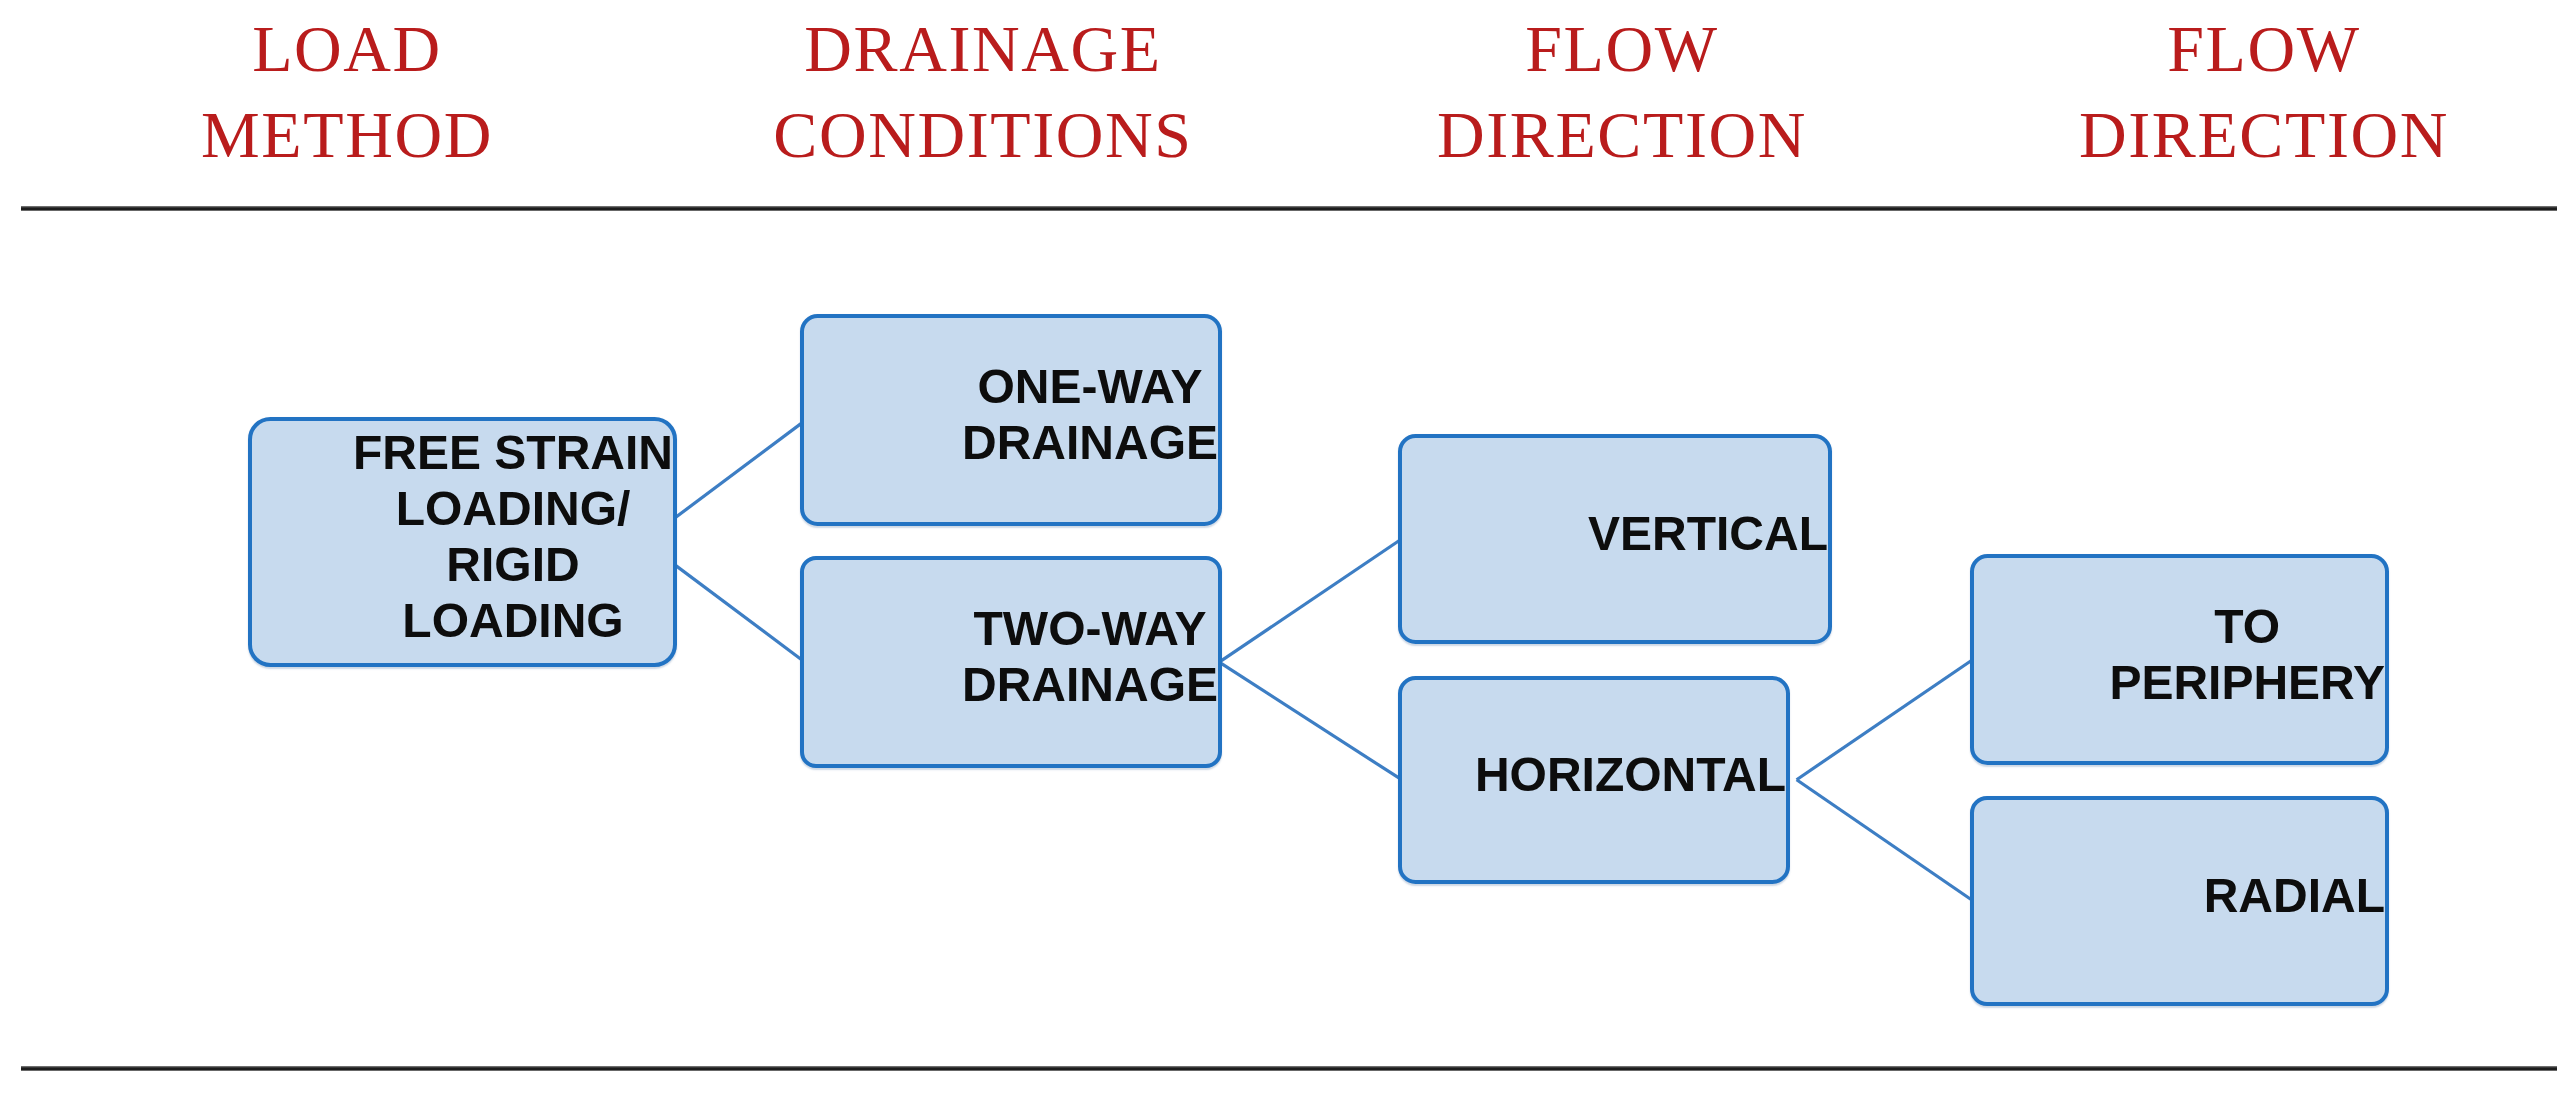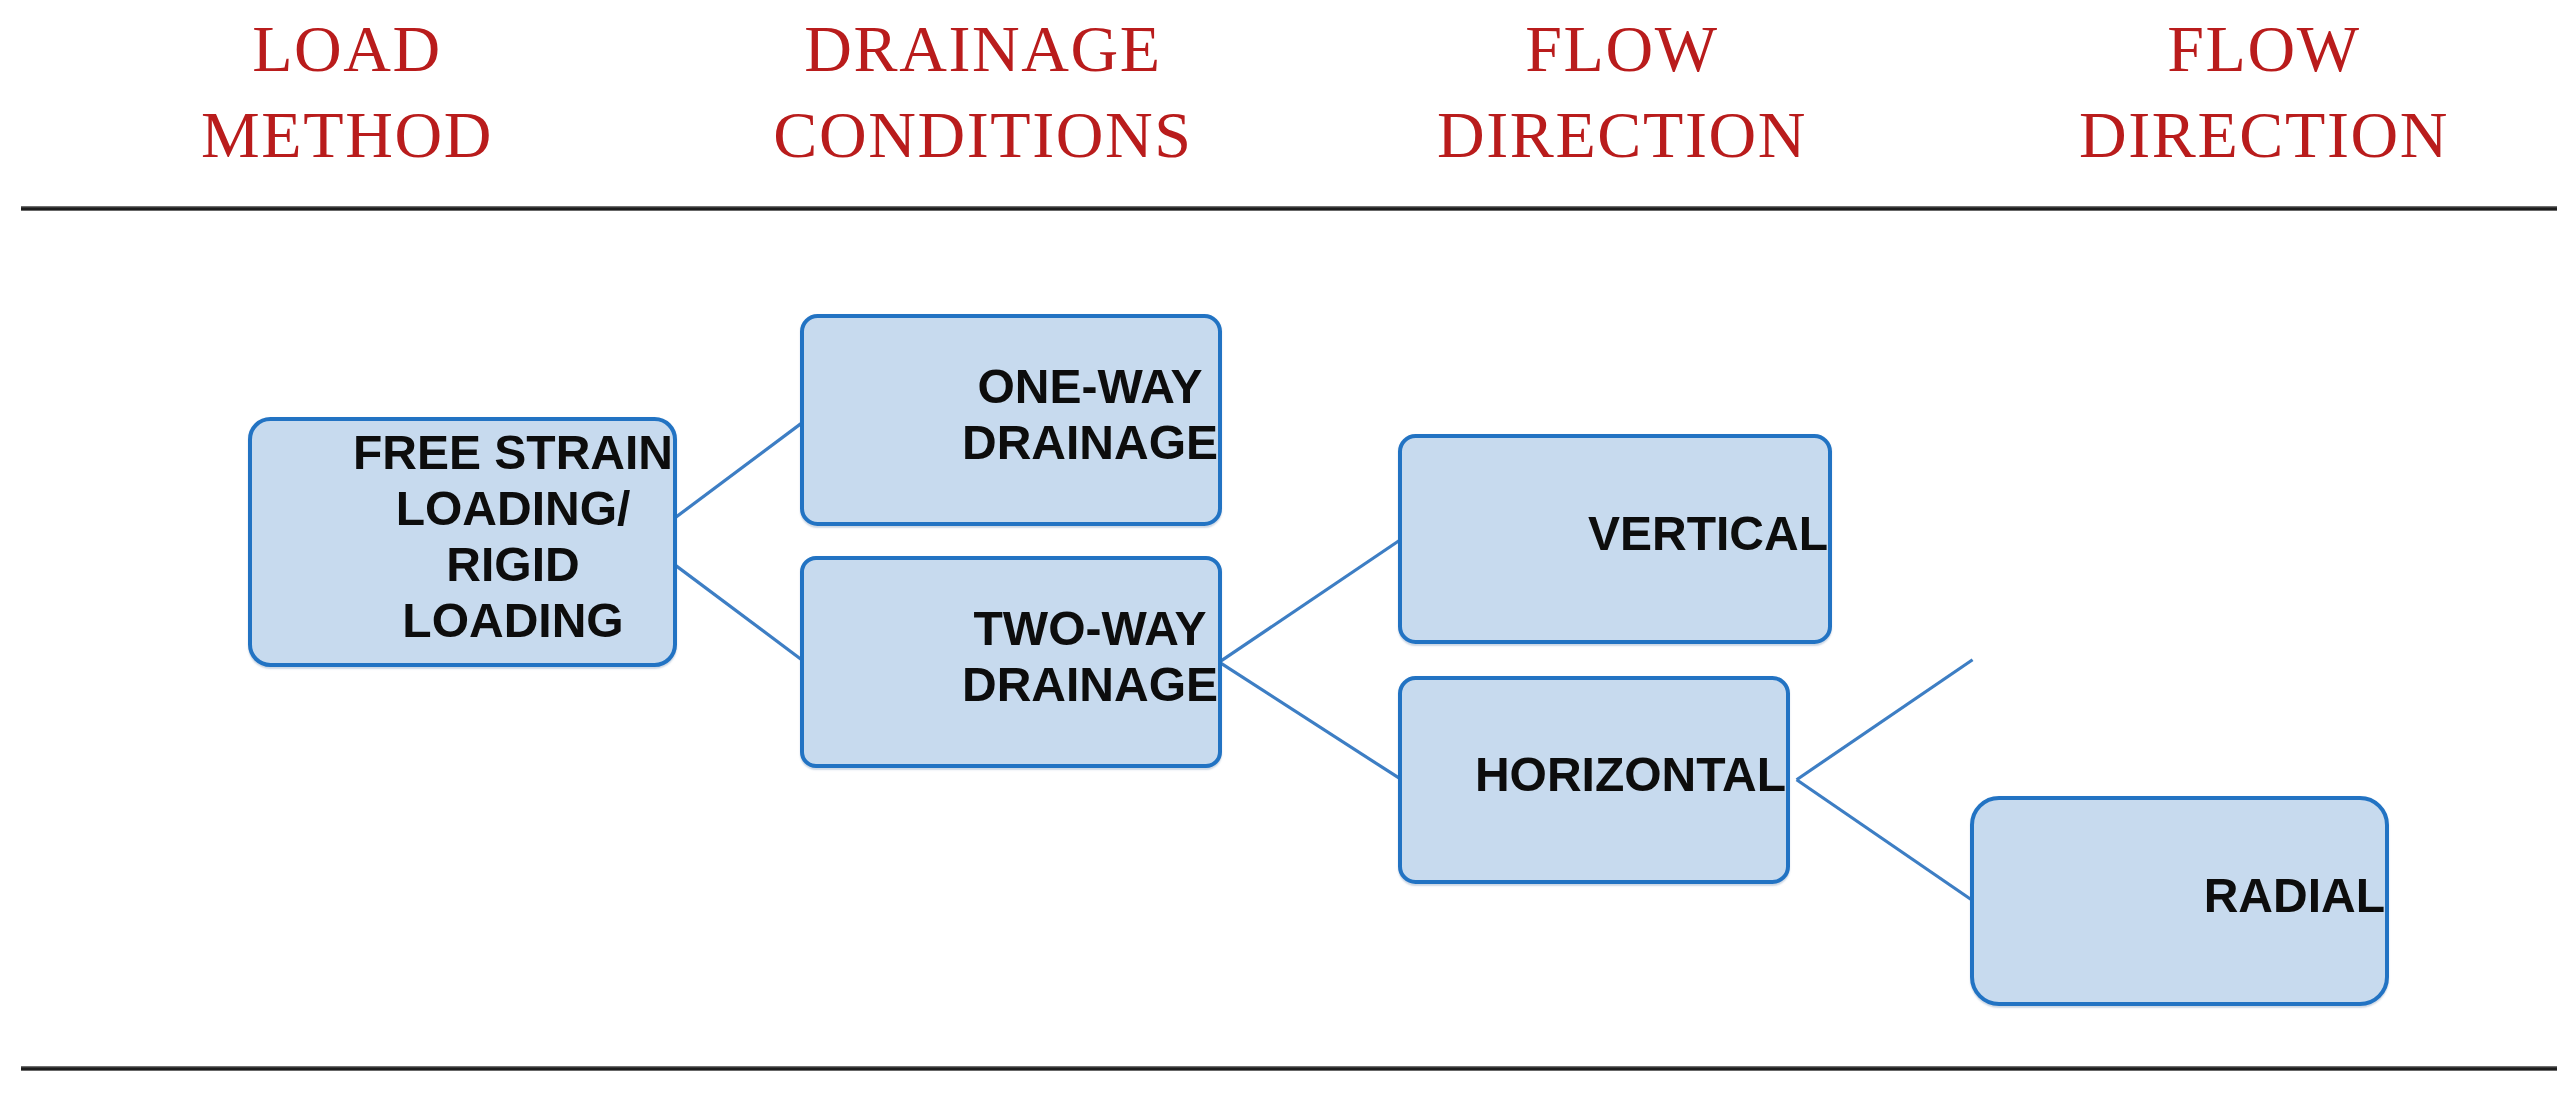--- a/index.html
+++ b/index.html
@@ -68,21 +68,21 @@
     box-shadow: 0 1.6px 1.6px rgba(60,100,150,0.25);
   }
   .node-label { padding-bottom: 9.6px; white-space: pre-line; }
 
   #node-free-strain   { left: 216px;  top: 417px; width: 429px; height: 250px; border-radius: 22.4px; margin-left: 32px; }
   #node-one-way       { left: 800px; top: 314px; width: 422px; height: 212px; border-radius: 17.6px; }
   #node-two-way       { left: 800px; top: 556px; width: 422px; height: 212px; border-radius: 16px; }
   #node-vertical      { left: 1398px; top: 434px; width: 434px; height: 210px; border-radius: 17.6px; }
   #node-horizontal    { left: 1398px; top: 676px; width: 392px; height: 208px; border-radius: 17.6px; }
   #node-to-periphery  { left: 1970px; top: 554px; width: 419px; height: 211px; border-radius: 17.6px; }
-  #node-radial        { left: 1970px; top: 796px; width: 419px; height: 210px; border-radius: 29px; }
+  #node-radial        { left: 1970px; top: 796px; width: 419px; height: 210px; border-radius: 17px; }
 </style>
 </head>
 <body>
 
 <div id="canvas">
 
   <div class="col-header" style="left:347px">LOAD
 METHOD</div>
   <div class="col-header" style="left:983px">DRAINAGE
 CONDITIONS</div>
@@ -123,19 +123,23 @@
   </div>
 
   <div class="node" id="node-vertical">
     <div class="node-label">VERTICAL</div>
   </div>
 
   <div class="node" id="node-horizontal">
     <div class="node-label">HORIZONTAL</div>
   </div>
 
+  <div class="node" id="node-to-periphery">
+    <div class="node-label">TO
+PERIPHERY</div>
+  </div>
 
   <div class="node" id="node-radial">
     <div class="node-label">RADIAL</div>
   </div>
 
 </div>
 
 
 </body></html>

